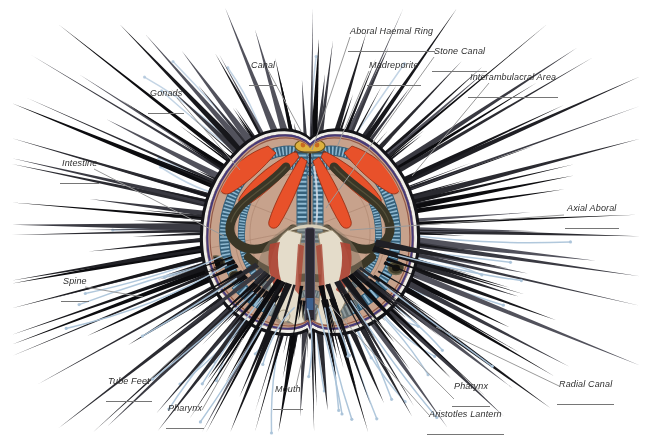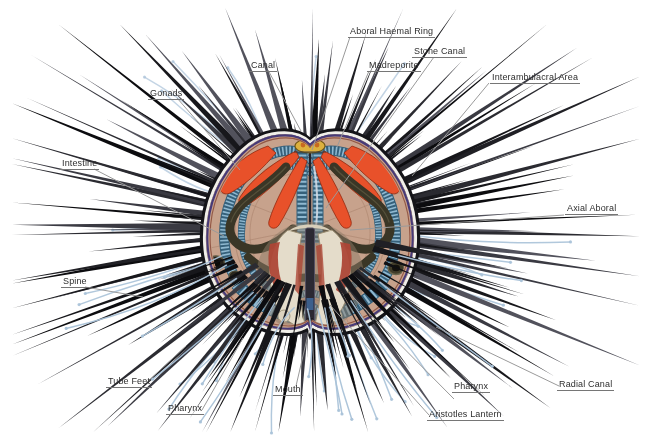--- a/index.html
+++ b/index.html
@@ -1,21 +1,21 @@
 <!DOCTYPE html>
 <html style="--background: #ffffff; --spine-dark: #141418; --gonad-orange: #e8512a; --gonad-outline: #932a10; --ampulla-blue: #8fb8d0; --ampulla-blue-dark: #35607a; --test-tan: #c7a28c; --plate-line: #a57e69; --rim-purple: #473a78; --rim-white: #f1efe9; --rim-red: #8a4a38; --lantern-cream: #e4dcca; --lantern-shadow: #8d7b68; --muscle-red: #ad4636; --intestine-olive: #3a3626; --tube-foot-blue: #a9c2d8; --madreporite-yellow: #ddb13e; --label-text: #2e2e2e; --leader-line: #9a9a9a;"><head>
 <meta charset="utf-8">
 <style>
   html,body{margin:0;padding:0;background:#fff;}
   .stage{position:relative;width:652px;height:439px;background:var(--background,#fff);
          font-family:"Liberation Sans",sans-serif;overflow:hidden;}
   .stage svg{position:absolute;left:0;top:0;}
   .label{position:absolute;font-size:9px;line-height:10px;color:var(--label-text,#2e2e2e);
-         border-bottom:1px solid #767676;padding:0 2px 1px 2px;white-space:nowrap;
-         letter-spacing:.15px;}
+         border-bottom:1px solid #767676;padding:0 2px 15px 2px;white-space:nowrap;
+         letter-spacing:.15px;font-style:italic;}
 </style>
 </head>
 <body>
 
 <div class="stage">
 
 <svg width="652" height="439" viewBox="0 0 652 439">
   <defs>
     <path id="bodyPath" d="M310,141 C295,126 262,128 240,150 C214,175 201,207 203,245 C205,283 227,313 259,327 C283,337 301,333 308,327 L310,332 L312,327 C319,333 337,337 361,327 C393,313 415,283 417,245 C419,207 406,175 380,150 C358,128 325,126 310,141 Z"></path>
     <clipPath id="clipBody">
@@ -496,22 +496,22 @@
     <line x1="429" y1="415" x2="330" y2="305"></line>
     <line x1="454" y1="399" x2="352" y2="296"></line>
     <line x1="559" y1="386" x2="436" y2="327"></line>
   </g>
 </svg>
 
   <div class="label" style="left:148px;top:88px">Gonads</div>
   <div class="label" style="left:249px;top:60px">Canal</div>
   <div class="label" style="left:348px;top:26px">Aboral Haemal Ring</div>
   <div class="label" style="left:367px;top:60px">Madreporite</div>
-  <div class="label" style="left:412px;top:46px">Stone Canal</div>
-  <div class="label" style="left:490px;top:72px">Interambulacral Area</div>
+  <div class="label" style="left:432px;top:46px">Stone Canal</div>
+  <div class="label" style="left:468px;top:72px">Interambulacral Area</div>
   <div class="label" style="left:60px;top:158px">Intestine</div>
   <div class="label" style="left:565px;top:203px">Axial Aboral</div>
   <div class="label" style="left:61px;top:276px">Spine</div>
   <div class="label" style="left:106px;top:376px">Tube Feet</div>
   <div class="label" style="left:166px;top:403px">Pharynx</div>
   <div class="label" style="left:273px;top:384px">Mouth</div>
   <div class="label" style="left:427px;top:409px">Aristotles Lantern</div>
   <div class="label" style="left:452px;top:381px">Pharynx</div>
   <div class="label" style="left:557px;top:379px">Radial Canal</div>
 </div>

